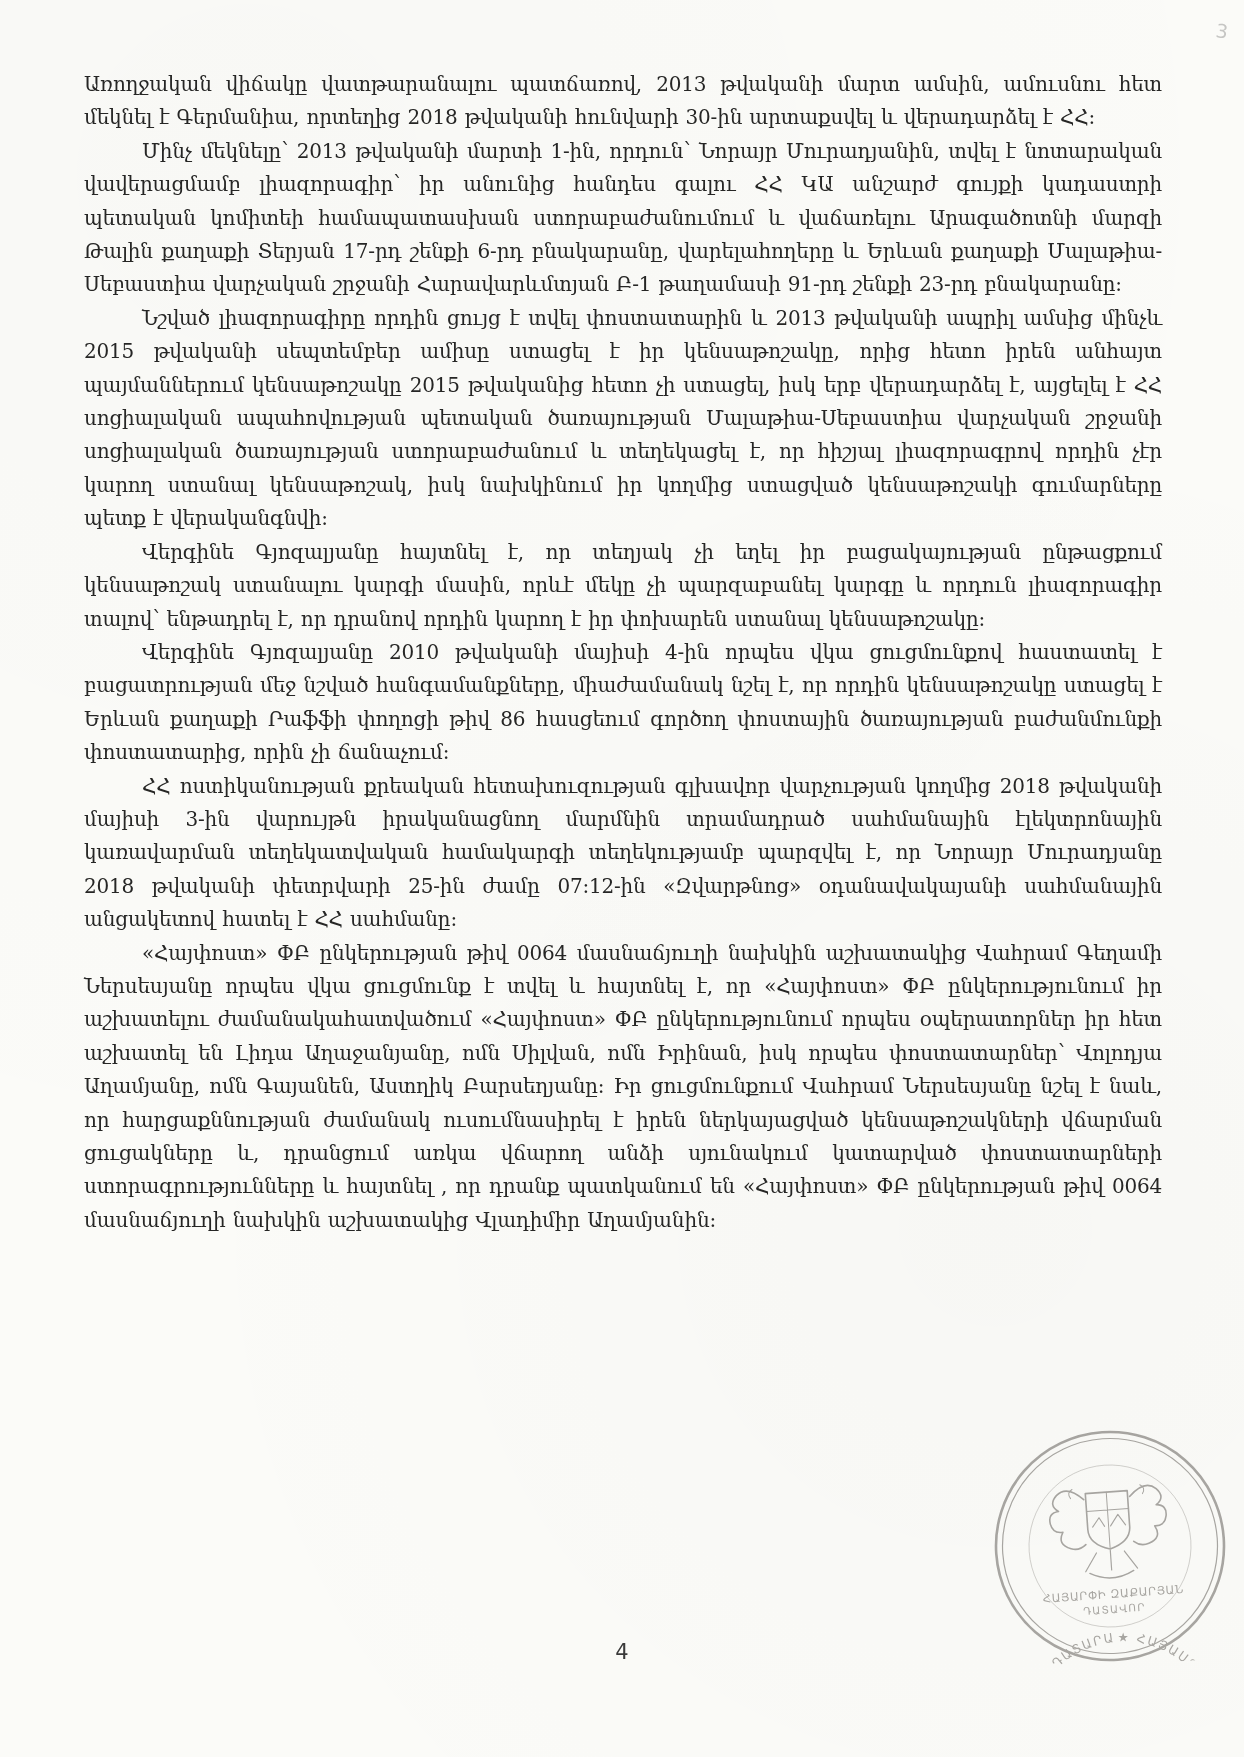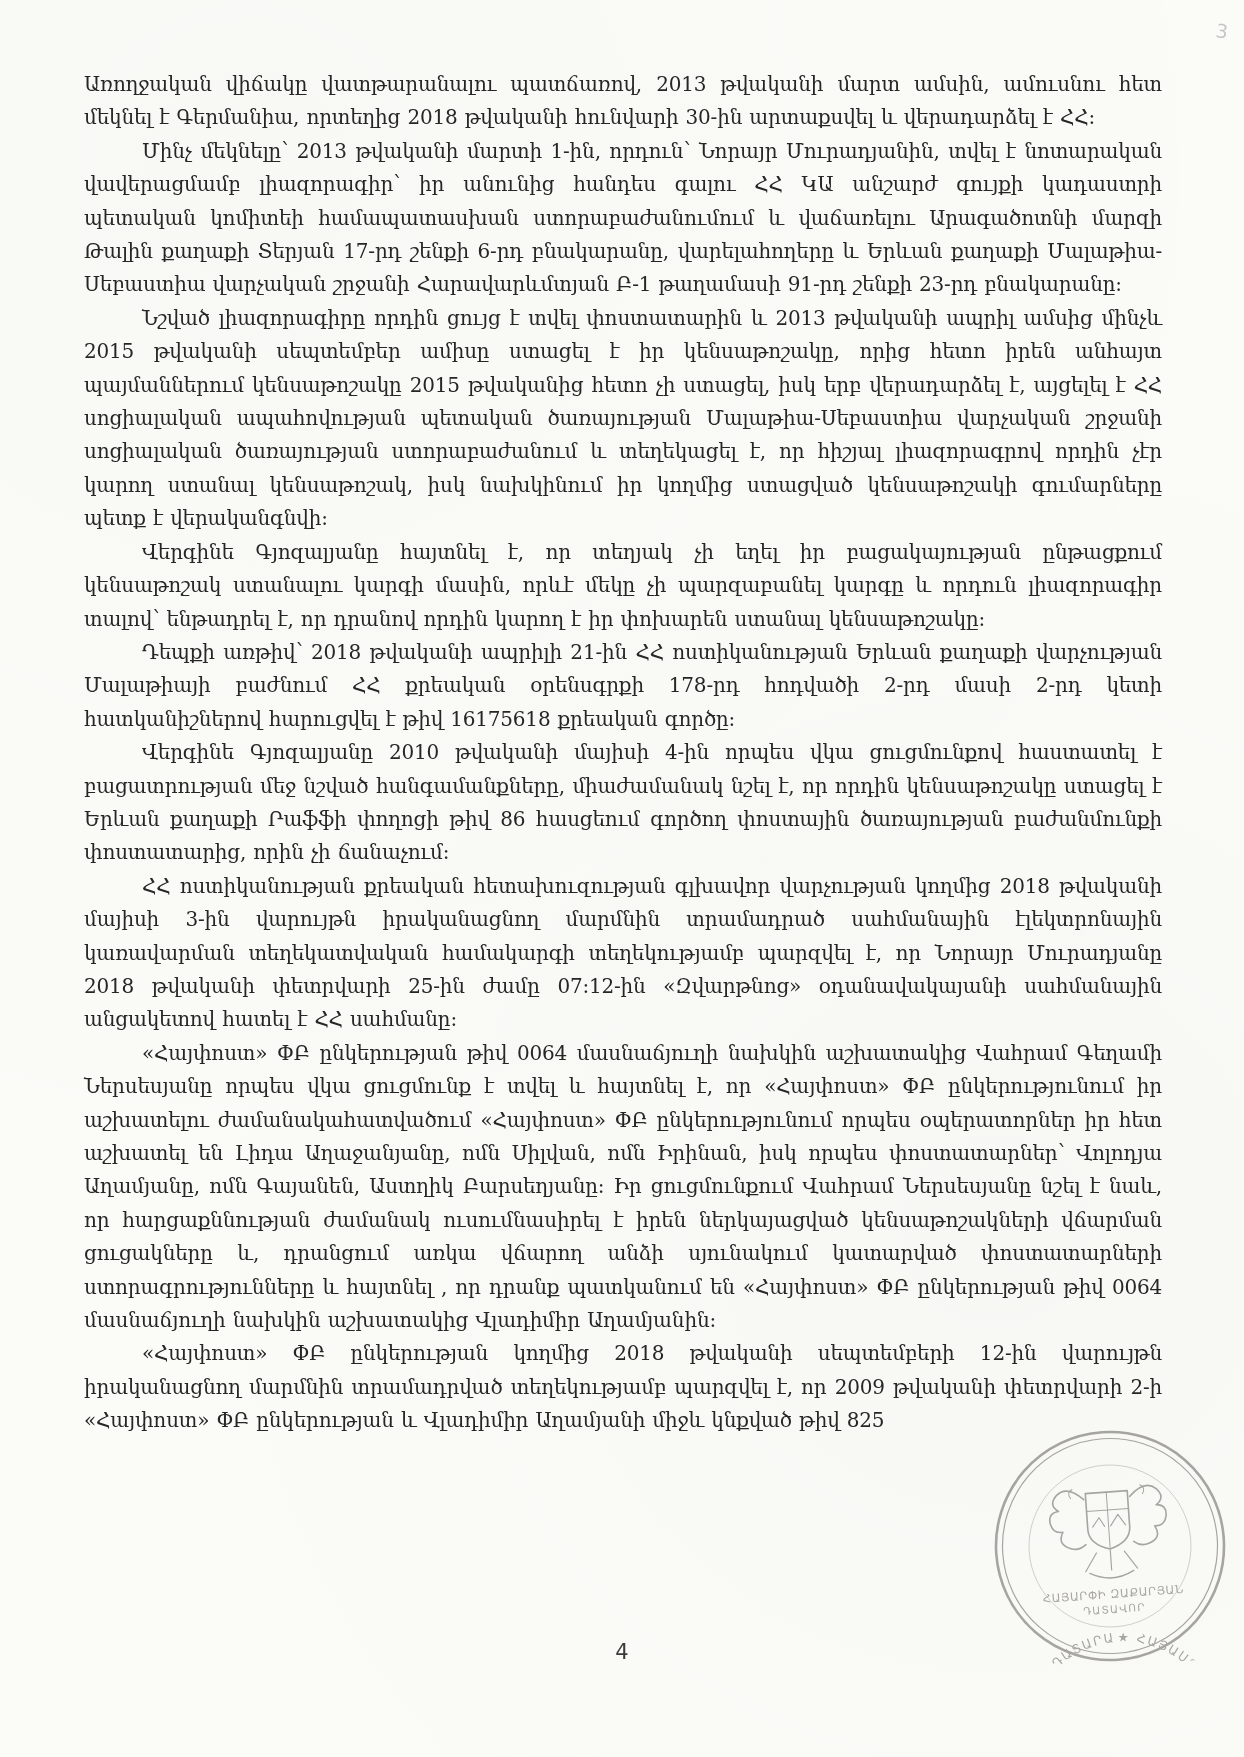--- a/index.html
+++ b/index.html
@@ -58,25 +58,23 @@
 
 <div class="page">
 
   <div class="corner-mark">3</div>
 
   <div class="text-column" id="paragraphs">
       <p class="no-indent">Առողջական վիճակը վատթարանալու պատճառով, 2013 թվականի մարտ ամսին, ամուսնու հետ մեկնել է Գերմանիա, որտեղից 2018 թվականի հունվարի 30-ին արտաքսվել և վերադարձել է ՀՀ:</p>
       <p>Մինչ մեկնելը՝ 2013 թվականի մարտի 1-ին, որդուն՝ Նորայր Մուրադյանին, տվել է նոտարական վավերացմամբ լիազորագիր՝ իր անունից հանդես գալու ՀՀ ԿԱ անշարժ գույքի կադաստրի պետական կոմիտեի համապատասխան ստորաբաժանումում և վաճառելու Արագածոտնի մարզի Թալին քաղաքի Տերյան 17-րդ շենքի 6-րդ բնակարանը, վարելահողերը և Երևան քաղաքի Մալաթիա-Սեբաստիա վարչական շրջանի Հարավարևմտյան Բ-1 թաղամասի 91-րդ շենքի 23-րդ բնակարանը:</p>
       <p>Նշված լիազորագիրը որդին ցույց է տվել փոստատարին և 2013 թվականի ապրիլ ամսից մինչև 2015 թվականի սեպտեմբեր ամիսը ստացել է իր կենսաթոշակը, որից հետո իրեն անհայտ պայմաններում կենսաթոշակը 2015 թվականից հետո չի ստացել, իսկ երբ վերադարձել է, այցելել է ՀՀ սոցիալական ապահովության պետական ծառայության Մալաթիա-Սեբաստիա վարչական շրջանի սոցիալական ծառայության ստորաբաժանում և տեղեկացել է, որ հիշյալ լիազորագրով որդին չէր կարող ստանալ կենսաթոշակ, իսկ նախկինում իր կողմից ստացված կենսաթոշակի գումարները պետք է վերականգնվի:</p>
       <p>Վերգինե Գյոզալյանը հայտնել է, որ տեղյակ չի եղել իր բացակայության ընթացքում կենսաթոշակ ստանալու կարգի մասին, որևէ մեկը չի պարզաբանել կարգը և որդուն լիազորագիր տալով՝ ենթադրել է, որ դրանով որդին կարող է իր փոխարեն ստանալ կենսաթոշակը:</p>
-      <p>Դեպքի առթիվ՝ 2018 թվականի ապրիլի 21-ին ՀՀ ոստիկանության Երևան քաղաքի վարչության Մալաթիայի բաժնում ՀՀ քրեական օրենսգրքի 178-րդ հոդվածի 2-րդ մասի 2-րդ կետի հատկանիշներով հարուցվել է թիվ 16175618 քրեական գործը:</p>
       <p>Վերգինե Գյոզալյանը 2010 թվականի մայիսի 4-ին որպես վկա ցուցմունքով հաստատել է բացատրության մեջ նշված հանգամանքները, միաժամանակ նշել է, որ որդին կենսաթոշակը ստացել է Երևան քաղաքի Րաֆֆի փողոցի թիվ 86 հասցեում գործող փոստային ծառայության բաժանմունքի փոստատարից, որին չի ճանաչում:</p>
       <p>ՀՀ ոստիկանության քրեական հետախուզության գլխավոր վարչության կողմից 2018 թվականի մայիսի 3-ին վարույթն իրականացնող մարմնին տրամադրած սահմանային էլեկտրոնային կառավարման տեղեկատվական համակարգի տեղեկությամբ պարզվել է, որ Նորայր Մուրադյանը 2018 թվականի փետրվարի 25-ին ժամը 07:12-ին «Զվարթնոց» օդանավակայանի սահմանային անցակետով հատել է ՀՀ սահմանը:</p>
       <p>«Հայփոստ» ՓԲ ընկերության թիվ 0064 մասնաճյուղի նախկին աշխատակից Վահրամ Գեղամի Ներսեսյանը որպես վկա ցուցմունք է տվել և հայտնել է, որ «Հայփոստ» ՓԲ ընկերությունում իր աշխատելու ժամանակահատվածում «Հայփոստ» ՓԲ ընկերությունում որպես օպերատորներ իր հետ աշխատել են Լիդա Աղաջանյանը, ոմն  Սիլվան, ոմն Իրինան, իսկ որպես փոստատարներ՝ Վոլոդյա Աղամյանը, ոմն Գայանեն, Աստղիկ Բարսեղյանը: Իր ցուցմունքում Վահրամ Ներսեսյանը նշել է նաև, որ հարցաքննության ժամանակ ուսումնասիրել է իրեն ներկայացված կենսաթոշակների վճարման ցուցակները և, դրանցում առկա վճարող անձի սյունակում կատարված փոստատարների ստորագրությունները և հայտնել , որ դրանք պատկանում են «Հայփոստ» ՓԲ ընկերության թիվ 0064 մասնաճյուղի նախկին աշխատակից Վլադիմիր Աղամյանին:</p>
-      <p>«Հայփոստ» ՓԲ ընկերության կողմից 2018 թվականի սեպտեմբերի 12-ին վարույթն իրականացնող մարմնին տրամադրված տեղեկությամբ պարզվել է, որ 2009 թվականի փետրվարի 2-ի «Հայփոստ» ՓԲ ընկերության և Վլադիմիր Աղամյանի միջև կնքված թիվ 825</p>
     </div>
 
   <div class="page-number">4</div>
 
   <div class="stamp">
     <svg viewBox="0 0 240 240">
       <defs>
         <path id="ringPath" d="M 120 216 A 96 96 0 1 1 119.9 216"></path>
       </defs>
 

